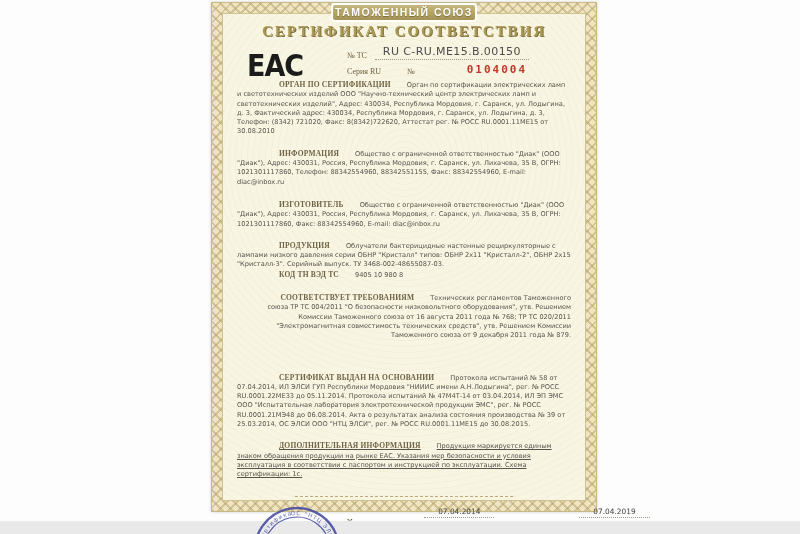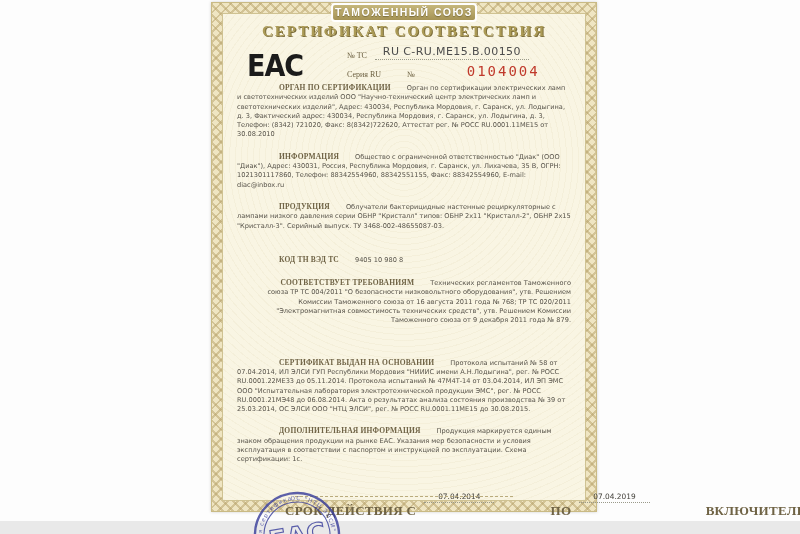--- a/index.html
+++ b/index.html
@@ -39,29 +39,29 @@
   .eac-logo{
     position:absolute;left:24px;top:36px;
     font-family:"DejaVu Sans",sans-serif;font-weight:900;font-size:27px;
     letter-spacing:-1px;color:#1b1b1b;transform:scaleY(1.12);
   }
   .num-block{margin:5px 0 0 110px;}
   .num-row{display:flex;align-items:flex-end;margin-top:3px;}
   .num-label{font-family:"Liberation Serif",serif;font-size:8px;color:#6d6142;margin-right:8px;white-space:nowrap;}
   .num-value{font-size:11px;color:#4c4c4c;letter-spacing:.4px;border-bottom:1px dotted #9a9a8a;padding:0 8px 1px;white-space:nowrap;}
   .series-no{font-family:"Liberation Serif",serif;font-size:8px;color:#6d6142;margin:0 8px 0 18px;}
-  .series-value{font-family:"DejaVu Sans Mono",monospace;font-size:14px;font-weight:normal;color:#c0392b;letter-spacing:2px;padding-left:44px;}
+  .series-value{font-family:"DejaVu Sans Mono",monospace;font-size:11px;font-weight:bold;color:#c0392b;letter-spacing:2px;padding-left:44px;}
   .sections{margin-top:4px;}
   .sec{margin:0;font-size:6.6px;line-height:9.3px;color:#57534a;text-align:left;}
   .sec .lbl{
     font-family:"Liberation Serif",serif;font-size:7.5px;font-weight:bold;
     color:#6f6345;letter-spacing:.2px;margin-right:16px;padding-left:42px;
   }
   .s0{margin-top:4px;} .s1{margin-top:12px;} .s2{margin-top:13px;} .s3{margin-top:12px;}
-  .s4{margin-top:24px;} .s5{margin-top:13px;text-align:right;} .s6{margin-top:32px;} .s7{margin-top:12px;}
+  .s4{} .s5{margin-top:13px;text-align:right;} .s6{margin-top:32px;} .s7{margin-top:12px;text-decoration:underline;}
   .validity{margin-top:11px;display:flex;align-items:flex-end;white-space:nowrap;}
   .validity .vlbl{font-family:"Liberation Serif",serif;font-size:13px;font-weight:bold;color:#6f6345;letter-spacing:.3px;padding-left:48px;}
   .vdate{font-size:7.4px;color:#44423c;border-bottom:1px dotted #9a9a8a;padding:0 14px 1px;margin:16px 8px;}
   .sig-area{margin-top:5px;position:relative;}
   .sig-row{display:flex;align-items:flex-end;margin-top:5px;}
   .role{width:152px;box-sizing:border-box;padding-left:40px;font-family:"Liberation Serif",serif;font-size:5.6px;line-height:1.35;color:#6f6345;}
   .sigcol{width:92px;text-align:center;margin-left:4px;}
   .sigline{border-bottom:1px solid #8d8d82;height:13px;position:relative;}
   .sigline svg{position:absolute;left:8px;bottom:-3px;overflow:visible;}
   .caption{font-size:4.4px;color:#8a8578;display:block;margin-top:1px;}
@@ -96,20 +96,23 @@
         <span class="series-value">0104004</span>
       </div>
     </div>
 
     <div class="sections">
       <p class="sec s0">
         <span class="lbl">ОРГАН ПО СЕРТИФИКАЦИИ</span><span class="txt">Орган по сертификации электрических ламп и светотехнических изделий ООО "Научно-технический центр электрических ламп и светотехнических изделий", Адрес: 430034, Республика Мордовия, г. Саранск, ул. Лодыгина, д. 3, Фактический адрес: 430034, Республика Мордовия, г. Саранск, ул. Лодыгина, д. 3, Телефон: (8342) 721020, Факс: 8(8342)722620, Аттестат рег. № РОСС RU.0001.11МЕ15 от 30.08.2010</span>
       </p>
       <p class="sec s1">
         <span class="lbl">ИНФОРМАЦИЯ</span><span class="txt">Общество с ограниченной ответственностью "Диак" (ООО "Диак"), Адрес: 430031, Россия, Республика Мордовия, г. Саранск, ул. Лихачева, 35 В, ОГРН: 1021301117860, Телефон: 88342554960, 88342551155, Факс: 88342554960, E-mail: diac@inbox.ru</span>
+      </p>
+      <p class="sec s2">
+        <span class="lbl">ИЗГОТОВИТЕЛЬ</span><span class="txt">Общество с ограниченной ответственностью "Диак" (ООО "Диак"), Адрес: 430031, Россия, Республика Мордовия, г. Саранск, ул. Лихачева, 35 В, ОГРН: 1021301117860, Факс: 88342554960, E-mail: diac@inbox.ru</span>
       </p>
       <p class="sec s3">
         <span class="lbl">ПРОДУКЦИЯ</span><span class="txt">Облучатели бактерицидные настенные рециркуляторные с лампами низкого давления серии ОБНР "Кристалл" типов: ОБНР 2х11 "Кристалл-2", ОБНР 2х15 "Кристалл-3". Серийный выпуск. ТУ 3468-002-48655087-03.</span>
       </p>
       <p class="sec s4">
         <span class="lbl">КОД ТН ВЭД ТС</span><span class="txt">9405 10 980 8</span>
       </p>
       <p class="sec s5">
         <span class="lbl">СООТВЕТСТВУЕТ ТРЕБОВАНИЯМ</span><span class="txt">Технических регламентов Таможенного союза ТР ТС 004/2011 "О безопасности низковольтного оборудования", утв. Решением Комиссии Таможенного союза от 16 августа 2011 года № 768; ТР ТС 020/2011 "Электромагнитная совместимость технических средств", утв. Решением Комиссии Таможенного союза от 9 декабря 2011 года № 879.</span>
       </p>

